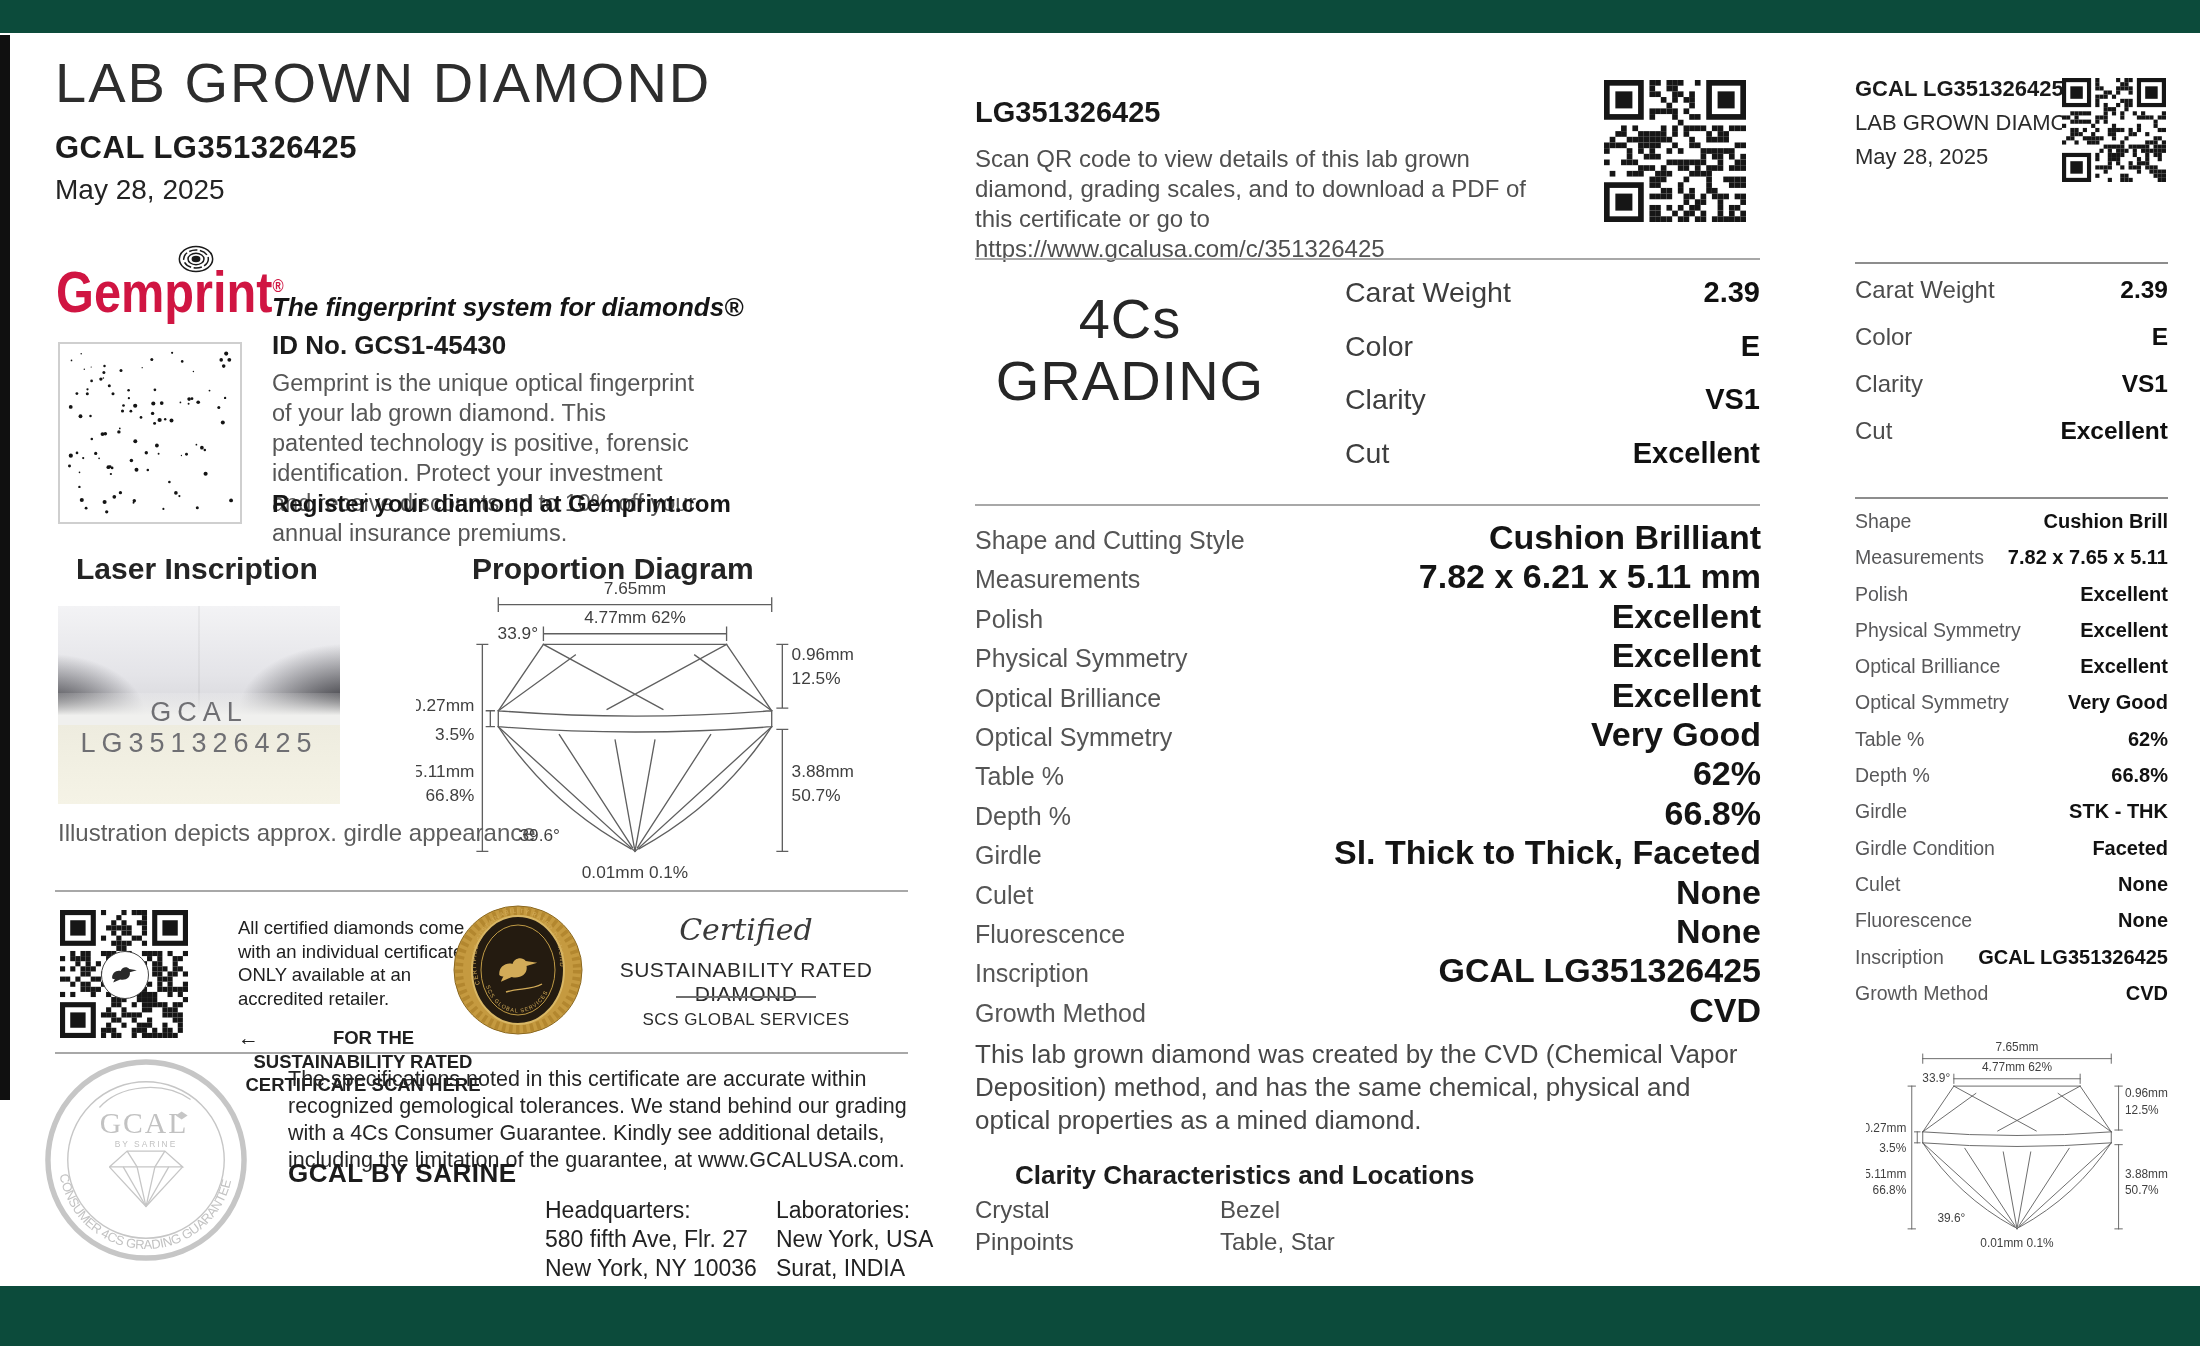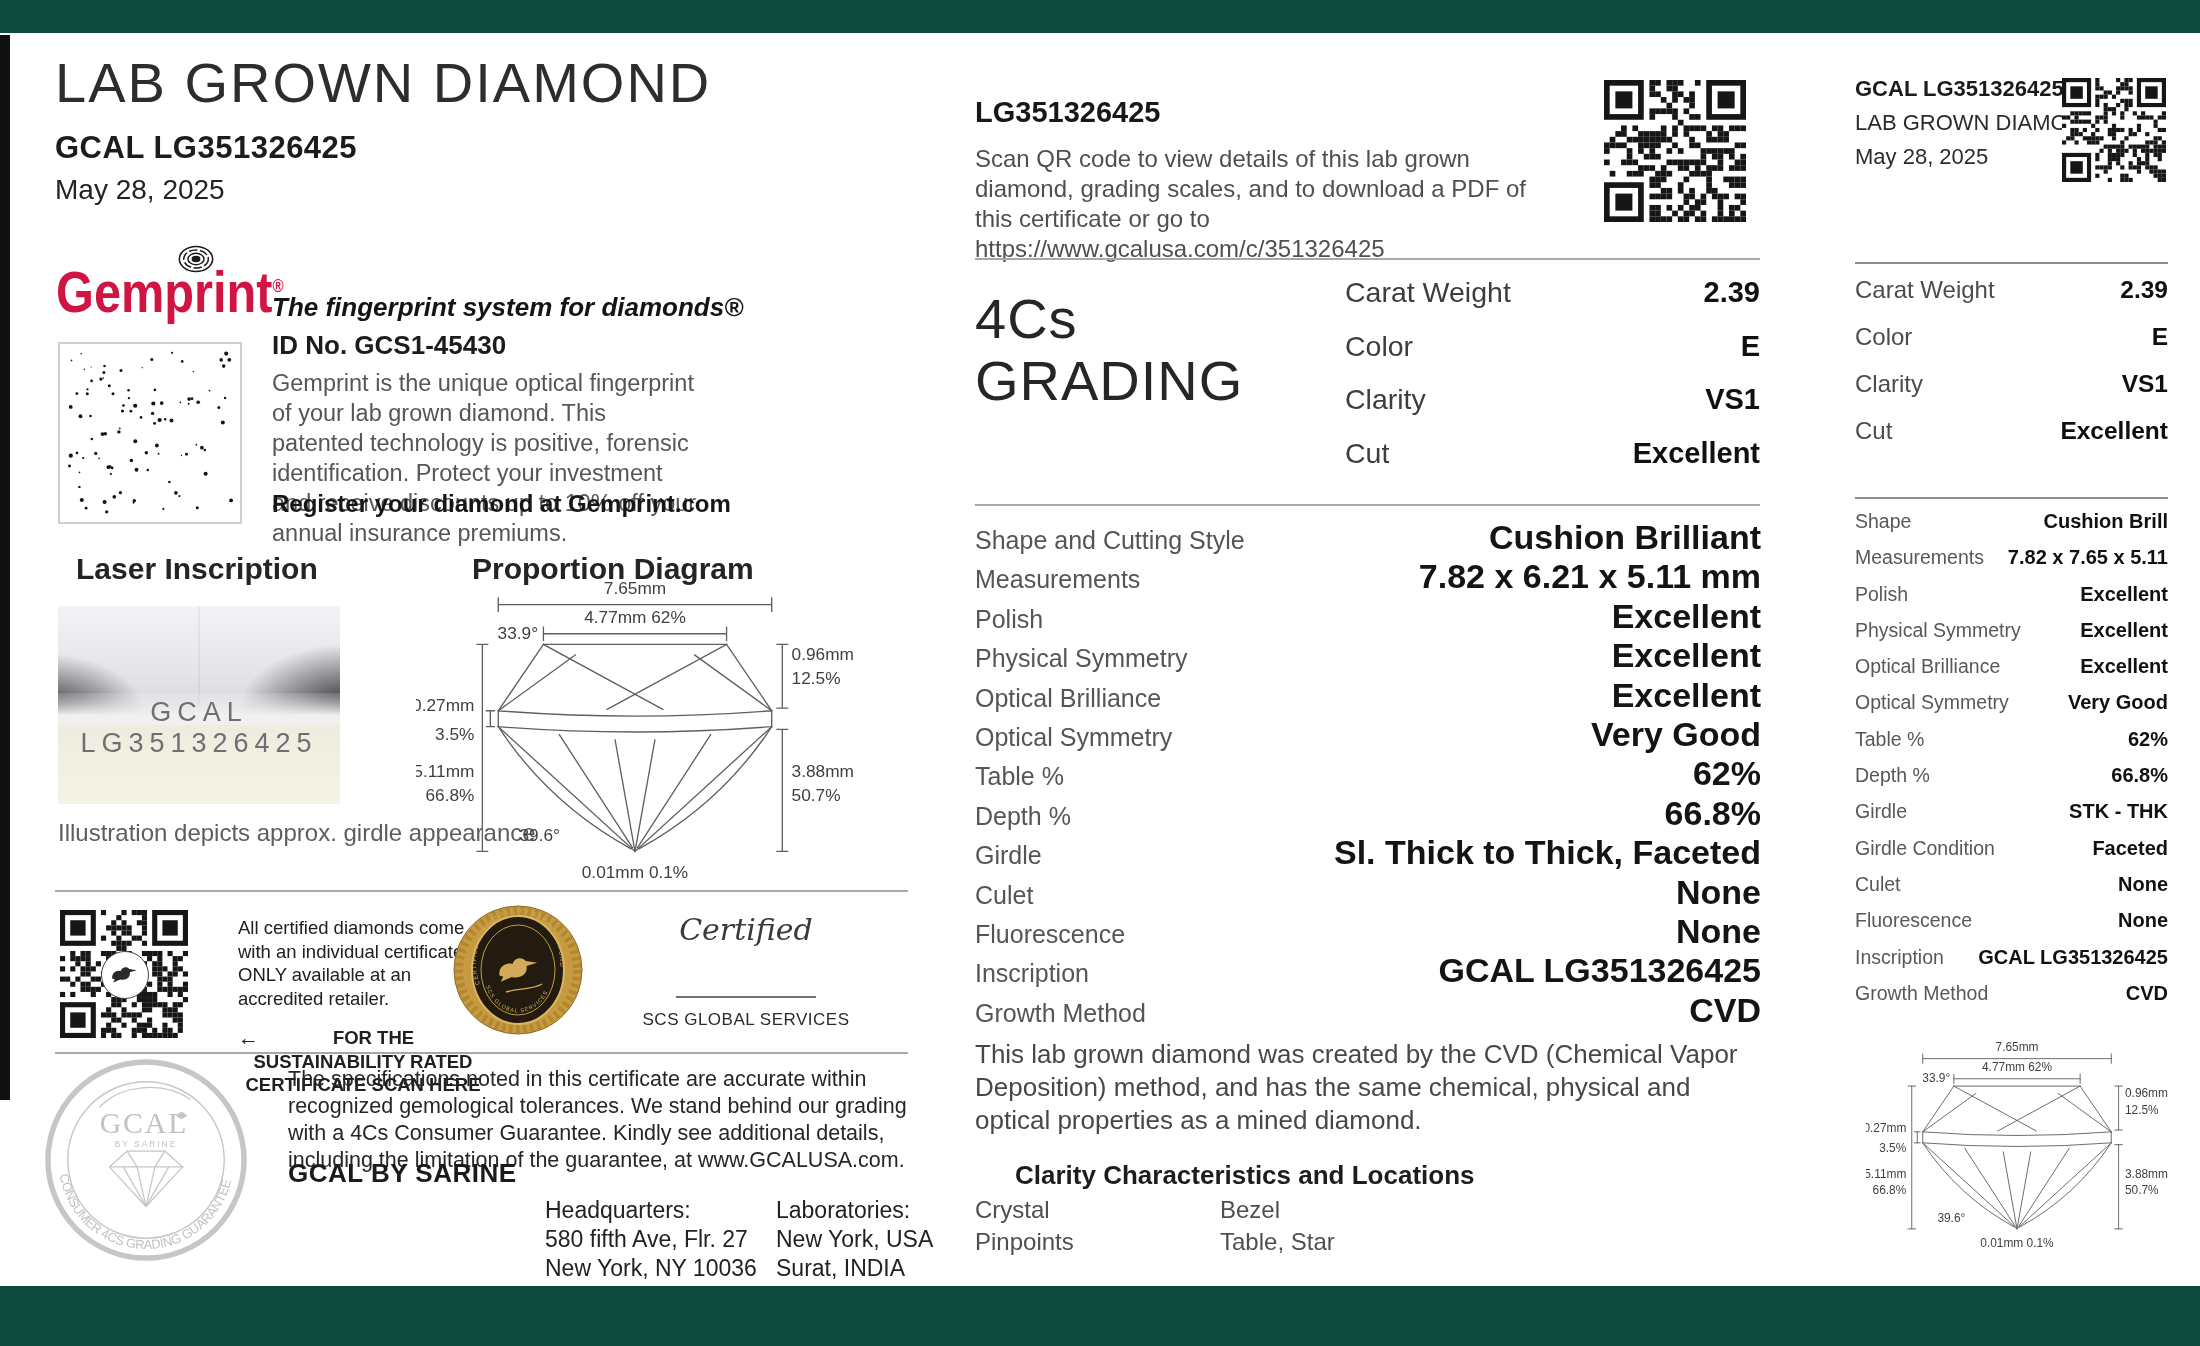--- a/index.html
+++ b/index.html
@@ -69,21 +69,21 @@
   .contact{top:1196px;font-size:23px;line-height:29px;color:#222;}
   .c1{left:288px;} .c2{left:514px;margin-left:31px;} .c3{left:740px;margin-left:36px;}
 
   
   .mid-head{left:975px;top:56px;font-size:29px;font-weight:bold;color:#181818;}
   .mid-num{left:975px;top:96px;font-size:29px;font-weight:bold;color:#181818;}
   .mid-para{left:975px;top:144px;width:560px;font-size:24px;line-height:30px;color:#4f4f4f;}
   .mid-qr{left:1604px;top:80px;width:142px;height:142px;}
   .hr-m1{left:975px;top:258px;width:785px;}
   .hr-m2{left:975px;top:504px;width:785px;}
-  .fourcs-title{left:975px;top:288px;width:310px;font-size:56px;line-height:62px;color:#262626;letter-spacing:1px;}
+  .fourcs-title{left:975px;top:288px;width:310px;text-align:center;font-size:56px;line-height:62px;color:#262626;letter-spacing:1px;}
   .fourcs-rows{left:1345px;top:276px;width:415px;}
   .fc-row{display:flex;justify-content:space-between;align-items:baseline;height:53.5px;}
   .fc-lab{font-size:28.5px;color:#3d3d3d;}
   .fc-val{font-size:29px;font-weight:bold;color:#101010;}
   .mid-details{left:975px;top:518px;width:786px;}
   .drow{display:flex;justify-content:space-between;align-items:baseline;height:39.4px;}
   .dlab{font-size:25px;color:#555;}
   .dval{font-size:34px;font-weight:bold;color:#141414;}
   .cvd-note{left:975px;top:1038px;width:792px;font-size:26px;line-height:33px;color:#474747;}
   .clarity-head{left:1015px;top:1160px;font-size:26px;font-weight:bold;color:#1d1d1d;}
@@ -528,20 +528,21 @@
       <g fill="#d2ab58">
         <path transform="translate(48,52) scale(1.65)" d="M2,14 C1.5,9 6,6 10,7.2 C11,3.5 16,2.5 18,5.5 L25,6.5 L18.5,8.5 C19.5,13.5 14.5,16.5 9.5,15.2 L3,18 C3.5,16.5 4,15.5 4.5,14.8 C3.2,14.9 2.5,14.6 2,14 Z"></path>
         <path d="M58,92 C70,88 84,90 94,84" stroke="#d2ab58" stroke-width="1.4" fill="none"></path>
       </g>
       <text font-size="6" letter-spacing="1" fill="#d2ab58"><textPath href="#med-top">CERTIFIED SUSTAINABILITY RATED DIAMOND</textPath></text>
       <text font-size="5.5" letter-spacing="1" fill="#d2ab58"><textPath href="#med-bot">SCS GLOBAL SERVICES</textPath></text>
     </svg>
   </div>
 
   <div class="abs cert-script">Certified</div>
+  <div class="abs cert-sust">SUSTAINABILITY RATED DIAMOND</div>
   <div class="abs cert-line"></div>
   <div class="abs cert-scs">SCS GLOBAL SERVICES</div>
 
   <hr class="abs hr hr-l2">
 
   <div class="abs watermark">
     <svg viewBox="0 0 210 210" width="208" height="208" fill="none" stroke="#c6c6c6">
       <defs>
           <path id="wm-arc" d="M18,120 A88,88 0 0 0 192,120"></path>
         </defs>

